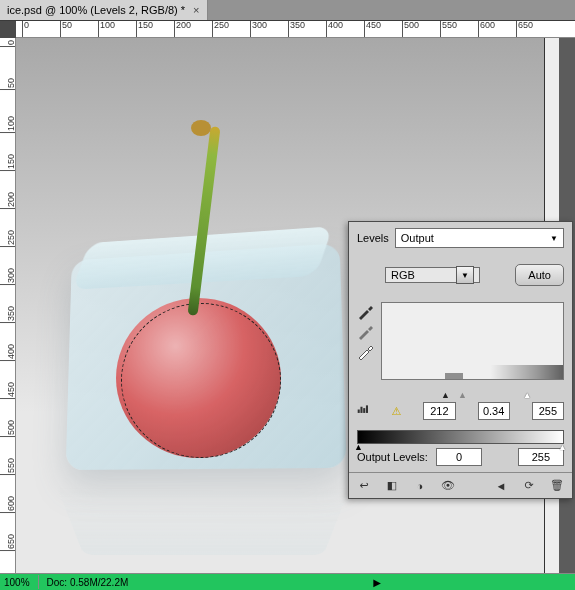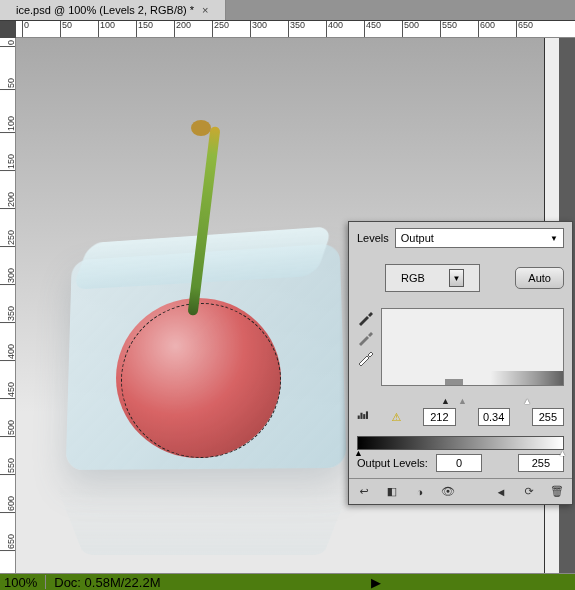--- a/index.html
+++ b/index.html
@@ -14,21 +14,21 @@
   }
   .tab-bar {
     height: 21px;
     background: #939393;
     border-bottom: 1px solid #3a3a3a;
     display: flex;
   }
   .doc-tab {
     background: #d3d3d3;
     height: 20px;
-    padding: 3px 16px;
+    padding: 3px 7px;
     font-size: 11px;
     border-right: 1px solid #888;
     display: flex;
     align-items: center;
     gap: 8px;
   }
   .doc-tab .close-x { color: #444; }
   .ruler-h {
     position: absolute;
     top: 21px;
@@ -180,26 +180,26 @@
     border-radius: 12px;
     transform: scaleY(-1) perspective(400px) rotateX(50deg);
     opacity: 0.55;
   }
   .status-bar {
     position: absolute;
     bottom: 0;
     left: 0;
     right: 0;
     height: 17px;
-    background: #4d7c0f;
+    background: #22c55e;
     border-top: 1px solid #888;
     display: flex;
     align-items: center;
     padding: 8px 4px;
-    font-size: 13px;
+    font-size: 10px;
     gap: 8px;
   }
   .status-sep { border-left: 1px solid #888; height: 14px; }
   .status-bar .sb-arrow { margin-left: auto; margin-right: 190px; }
 
   
   .adj-panel {
     position: absolute;
     top: 221px;
     right: 2px;
@@ -244,26 +244,26 @@
     border: 1px solid #6d6d6d;
     display: flex;
     align-items: center;
     padding: 0 5px;
     justify-content: space-between;
   }
   .dropdown .dd-arrow { font-size: 8px; }
   .channel-row { margin-top: 6px; }
   .channel-dd {
     width: 95px;
-    height: 28px;
+    height: 16px;
     background: #e7e7e7;
     border: 1px solid #6d6d6d;
     display: flex;
     align-items: center;
-    padding: 0 15px;
+    padding: 0 5px;
     justify-content: space-between;
     gap: 24px;
   }
   .channel-dd .dd-btn {
     width: 18px;
     height: 18px;
     border: 1px solid #5a5a5a;
     background: linear-gradient(#f5f5f5,#c5c5c5);
     display: flex;
     align-items: center;

